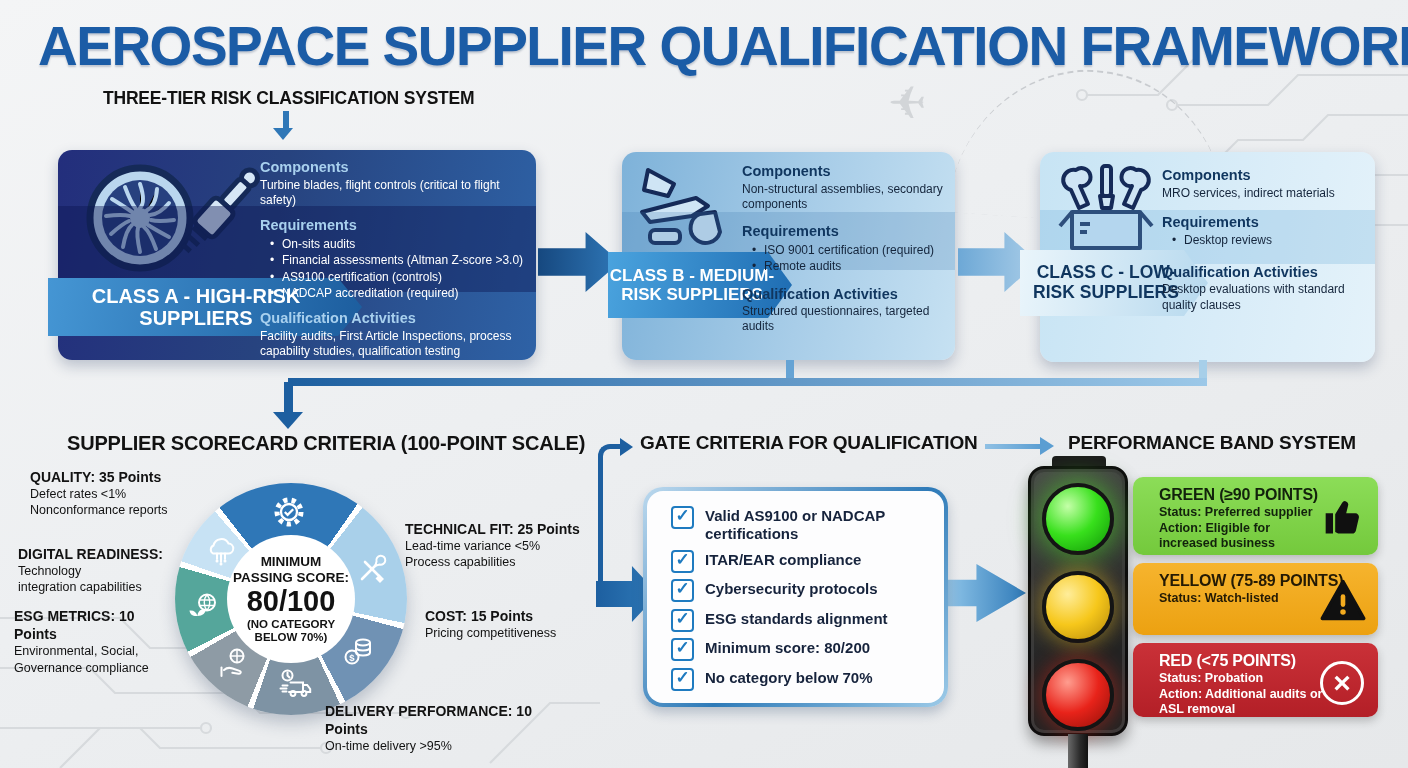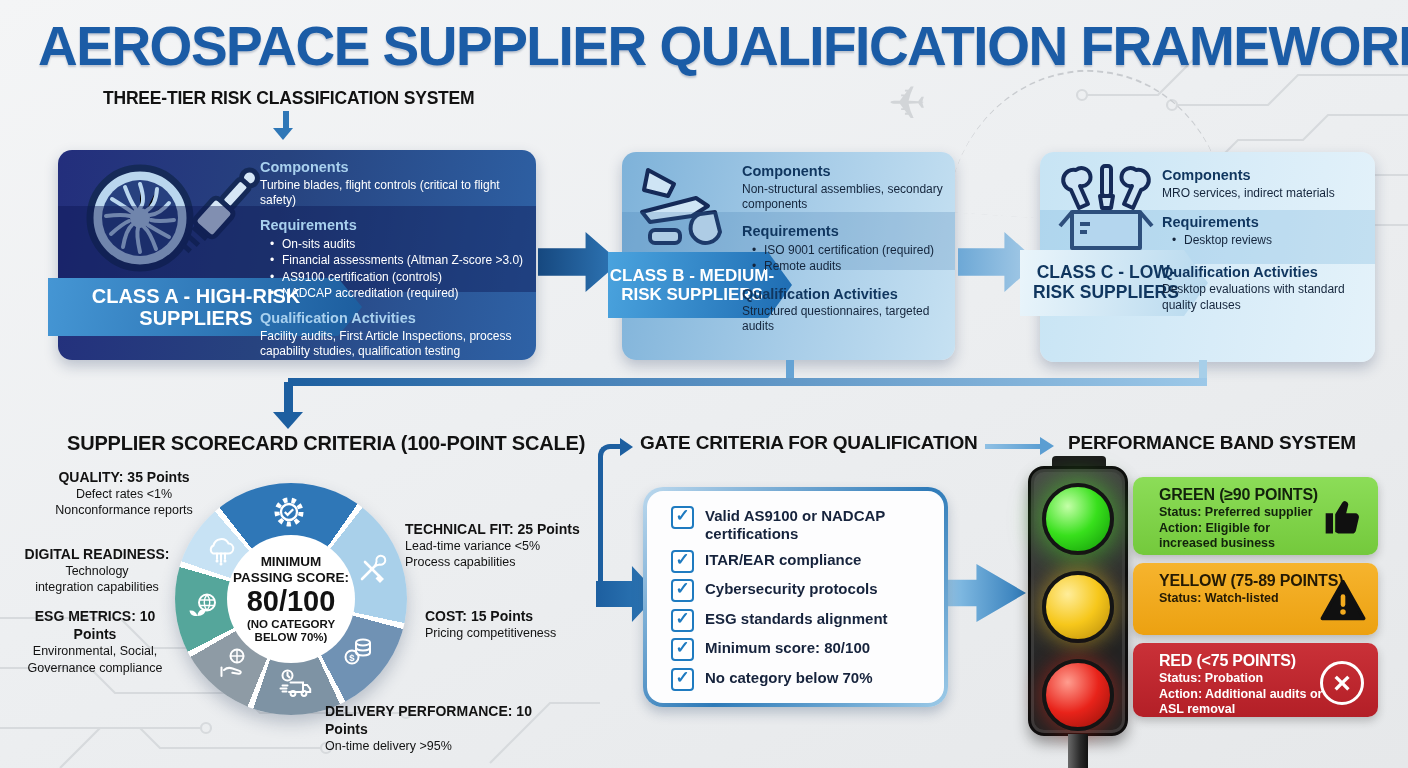--- a/index.html
+++ b/index.html
@@ -56,21 +56,21 @@
       #55a69b 281deg 324deg,#fff 324deg 327deg,
       #c7e2f4 327deg 357deg,#fff 357deg 360deg);}
   .donut-hole{left:52px;top:52px;width:128px;height:128px;border-radius:50%;background:#fff;
     display:flex;flex-direction:column;align-items:center;justify-content:center;text-align:center;color:#121212}
   .hole-l{font-size:13.5px;font-weight:700;line-height:1.15}
   .hole-score{font-size:29px;font-weight:700;line-height:1.05;margin:1px 0}
   .hole-note{font-size:11.5px;font-weight:700;line-height:1.15}
   .seg-icon{width:36px;height:36px}
   .sc-label{line-height:1.3;font-size:12.5px;color:#121212}
   .sc-label b{display:block;font-size:14px}
-  .ra{text-align:center}
+  .ra{text-align:left}
   
   .gate-title{left:640px;top:432px;font-size:19px;letter-spacing:-.2px}
   .perf-title{left:1068px;top:432px;font-size:19px;letter-spacing:-.2px}
   .gate-frame{left:643px;top:487px;width:305px;height:220px;border-radius:20px;padding:4px;box-sizing:border-box;
     background:linear-gradient(135deg,#bcd9ee,#2e7ab8 55%,#9ecbe8);box-shadow:0 6px 12px rgba(30,60,100,.25)}
   .gate-inner{width:100%;height:100%;box-sizing:border-box;background:#fdfdfe;border-radius:16px;padding:15px 14px 8px 24px}
   .chk-row{display:flex;gap:11px;align-items:flex-start;margin-bottom:6.5px}
   .chk{flex:0 0 auto;width:19px;height:19px;border:2.5px solid #1f7bc0;border-radius:4px;color:#1f7bc0;
     font-size:17px;font-weight:700;line-height:16px;text-align:center;background:#fff}
   .chk-text{font-size:15px;font-weight:700;color:#16233c;line-height:1.2;padding-top:1px}
@@ -339,21 +339,21 @@
     <div class="chk-row">
         <div class="chk">✓</div>
         <div class="chk-text">Cybersecurity protocols</div>
       </div>
     <div class="chk-row">
         <div class="chk">✓</div>
         <div class="chk-text">ESG standards alignment</div>
       </div>
     <div class="chk-row">
         <div class="chk">✓</div>
-        <div class="chk-text">Minimum score: 80/100</div>
+        <div class="chk-text">Minimum score: 80/200</div>
       </div>
     <div class="chk-row">
         <div class="chk">✓</div>
         <div class="chk-text">No category below 70%</div>
       </div>
   </div>
 </div>
 
 <div class="abs" style="left:1052px;top:456px;width:54px;height:14px;background:#1c1c1c;border-radius:4px 4px 0 0"></div>
 <div class="abs tl-housing">

